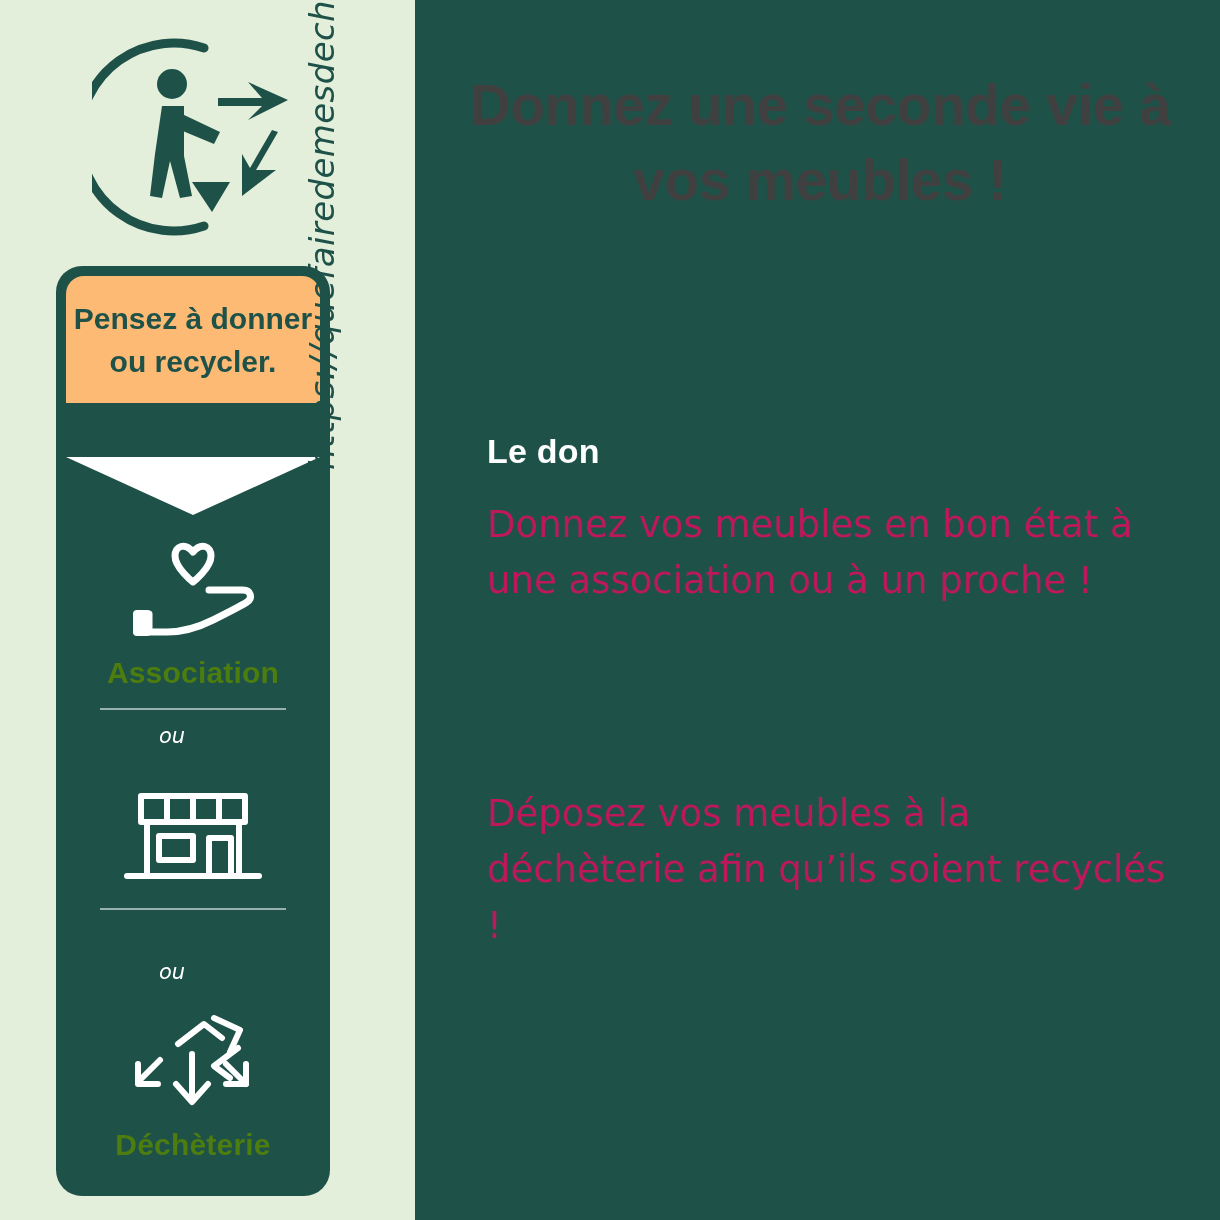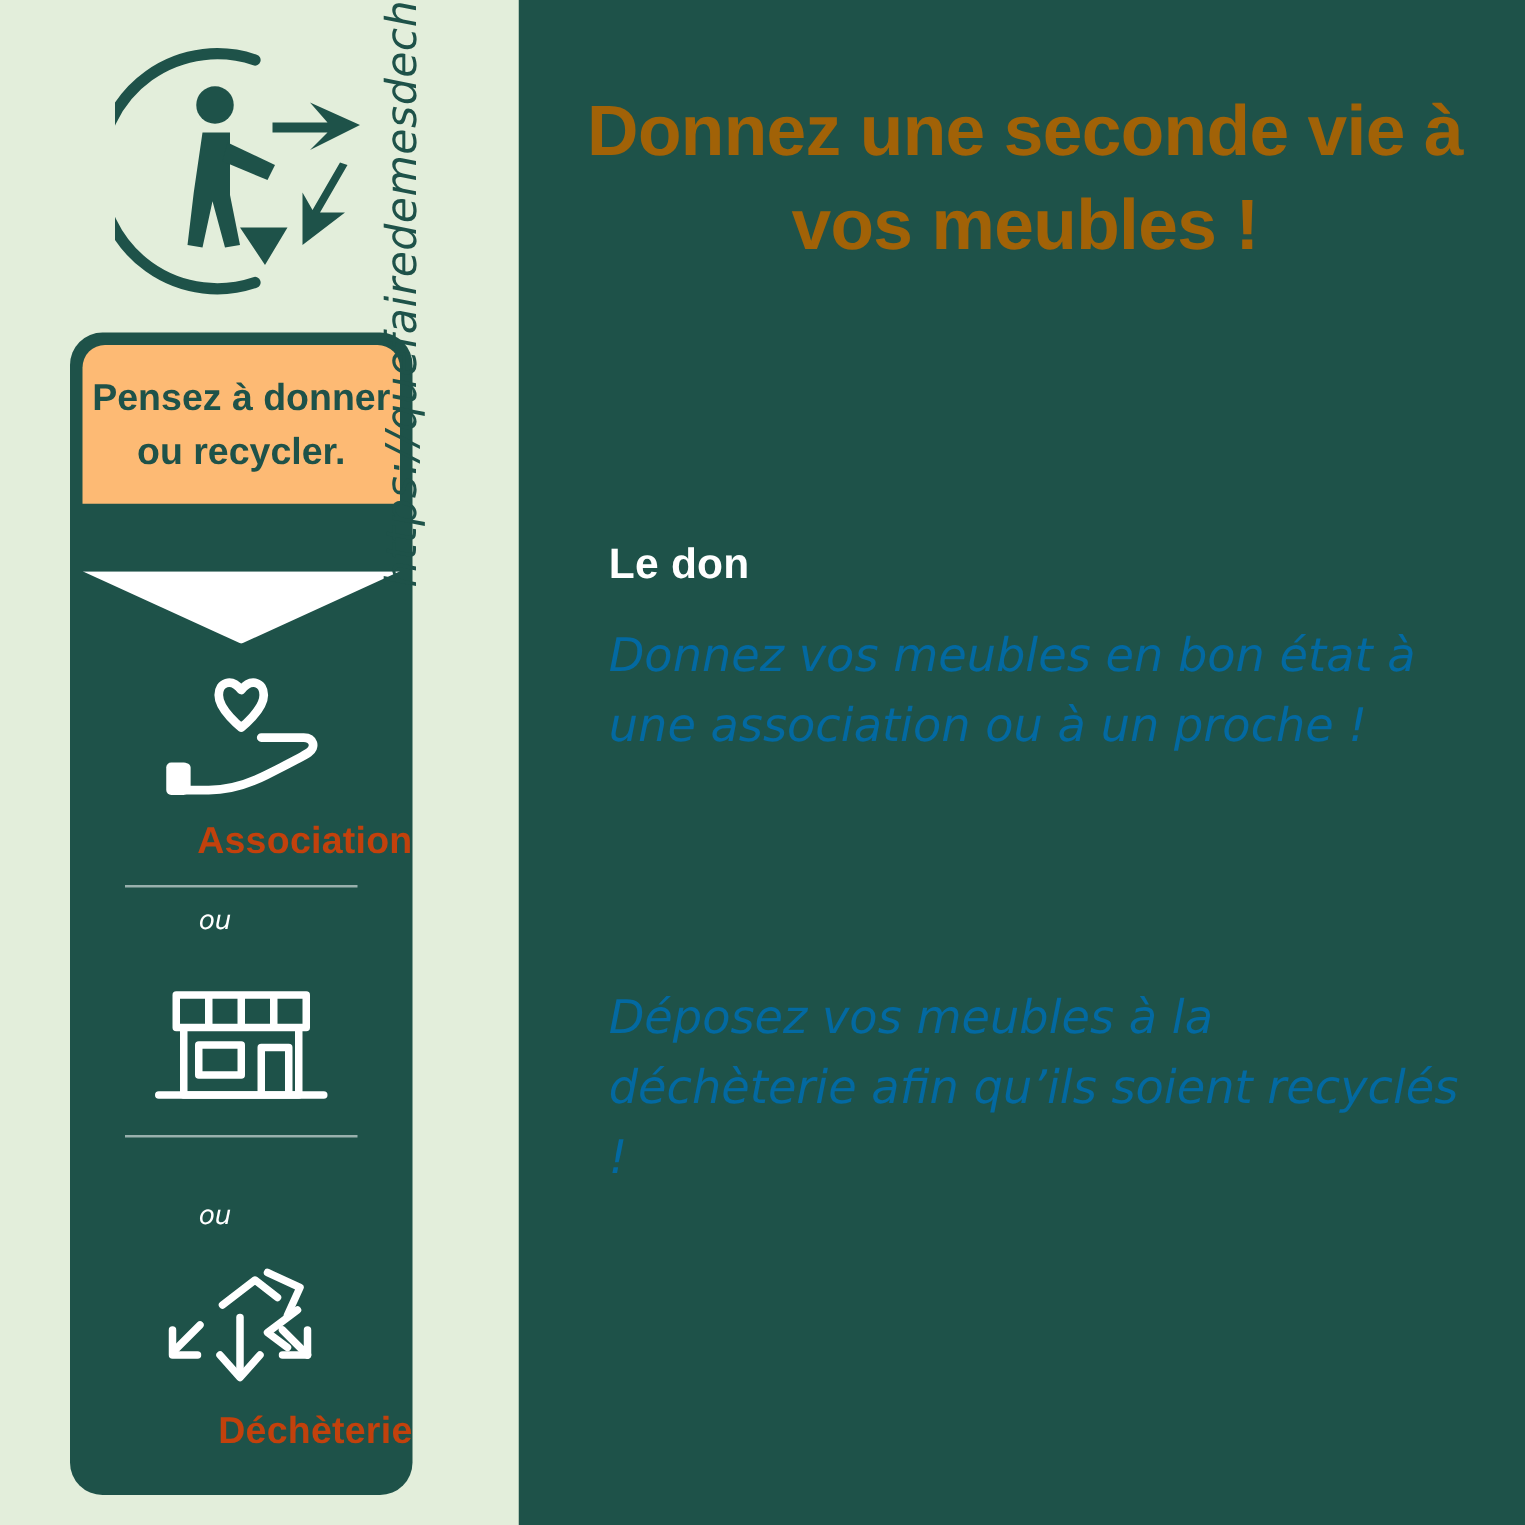--- a/index.html
+++ b/index.html
@@ -32,44 +32,43 @@
     background: #1e5249;
   }
 
   
   .headline {
     position: absolute;
     left: 440px;
     top: 68px;
     width: 760px;
     text-align: center;
-    color: #a16207;
+    color: #404040;
     font-size: 57px;
     font-weight: bold;
     line-height: 1.32;
     letter-spacing: -0.5px;
   }
 
   
   .block {
     position: absolute;
     left: 487px;
     width: 680px;
   }
   .block-title {
     color: #ffffff;
     font-size: 34px;
     font-weight: bold;
     letter-spacing: 0.2px;
     margin: 0 0 26px 0;
   }
   .block-body {
-    color: #0369a1;
+    color: #be185d;
     font-size: 37px;
-    font-style: italic;
     line-height: 1.52;
     margin: 0;
     font-family: "DejaVu Sans", sans-serif;
   }
   #block-don { top: 392px; margin-top: 40px; }
   #block-recyclage { top: 786px; }
 
   
   .logo {
     position: absolute;
@@ -111,22 +110,22 @@
     width: 254px;
     height: 58px;
     background: #ffffff;
     clip-path: polygon(0 0, 127px 58px, 254px 0, 254px 0, 0 0);
   }
 
   .step {
     position: absolute;
     left: 56px;
     width: 274px;
-    text-align: right;
-    color: #c2410c;
+    text-align: center;
+    color: #4d7c0f;
   }
   .step-icon {
     height: 110px;
     display: flex;
     align-items: center;
     justify-content: center;
   }
   .step-label {
     font-size: 30px;
     font-weight: bold;

